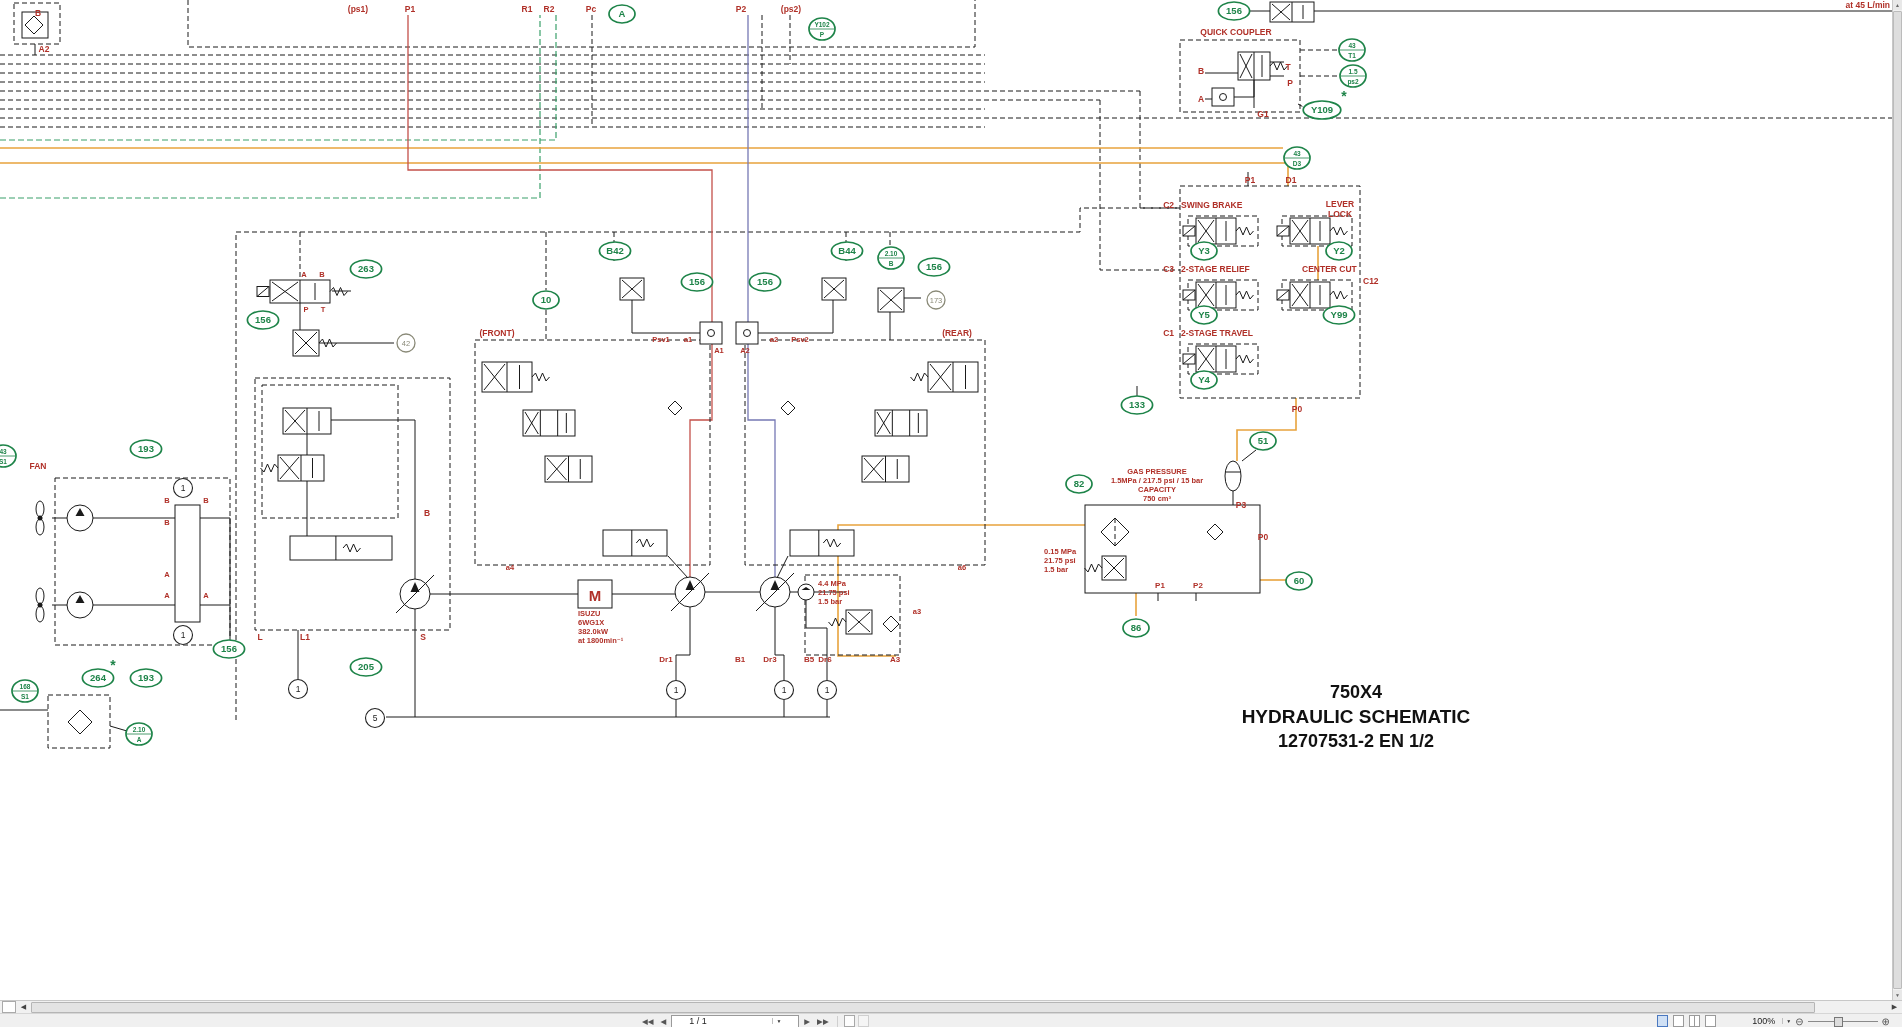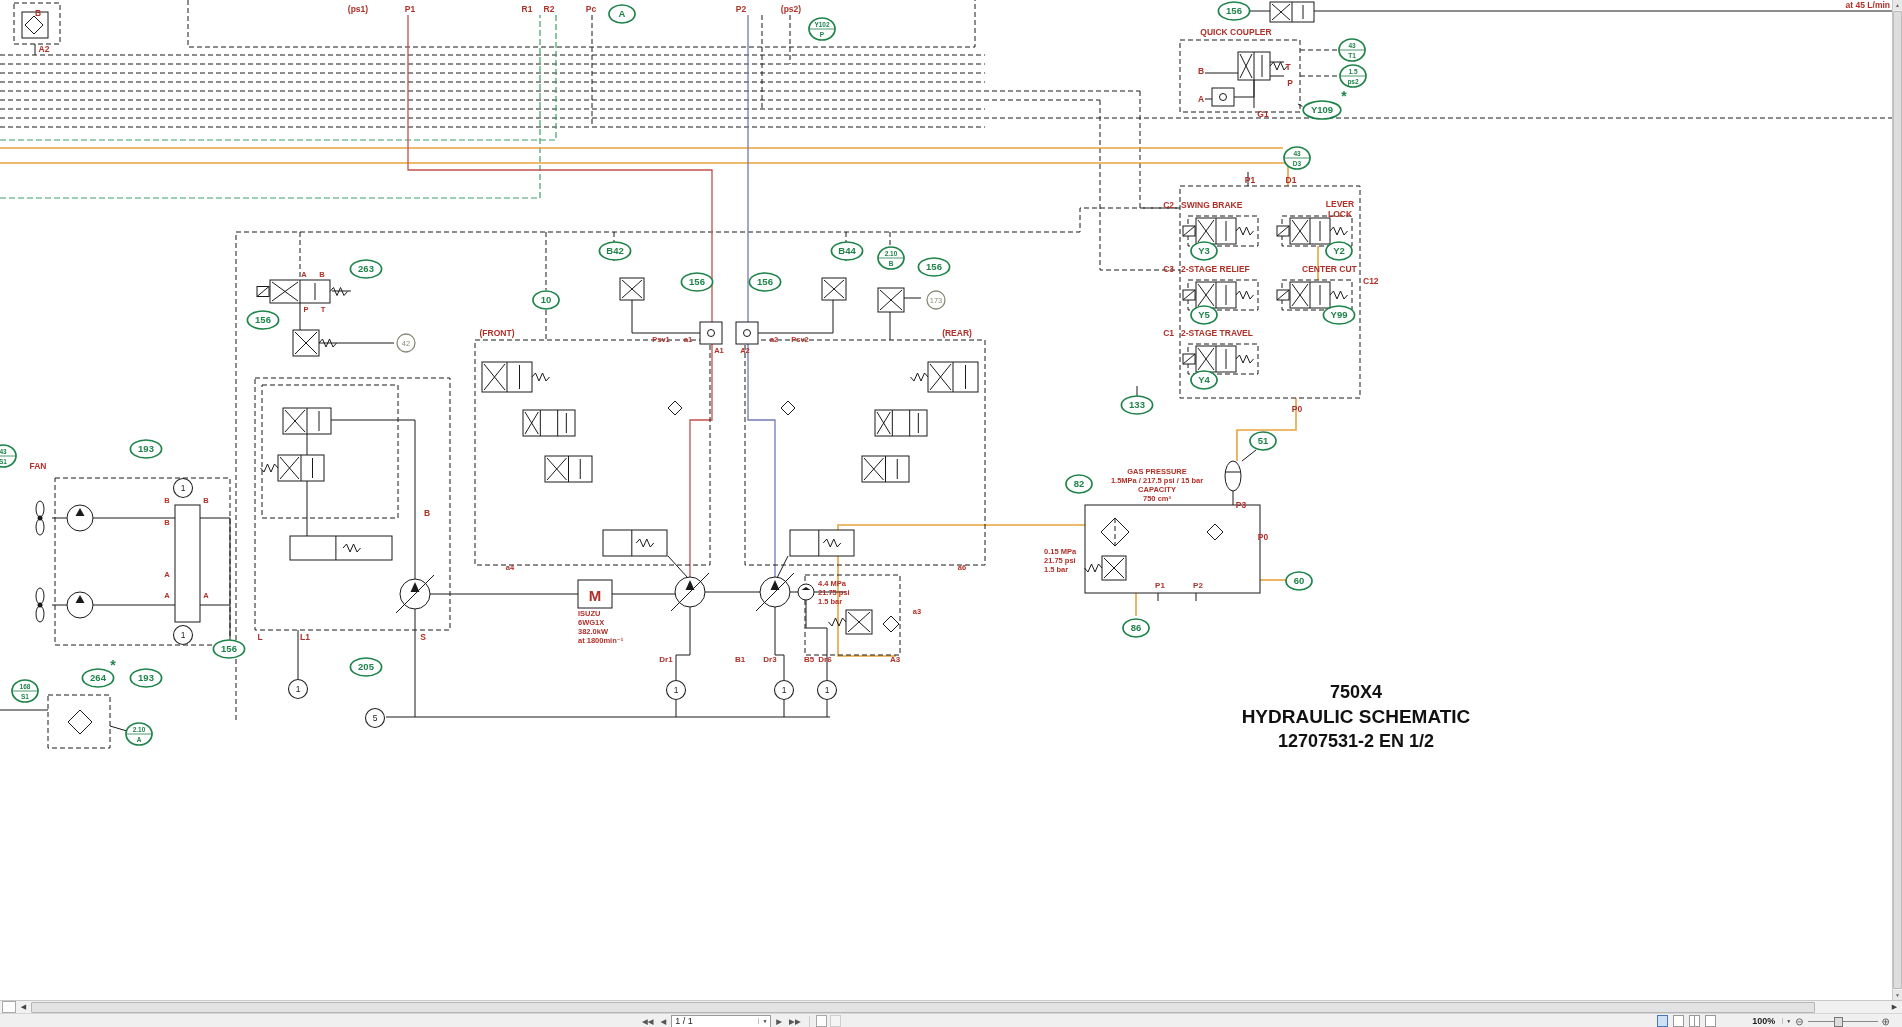--- a/index.html
+++ b/index.html
@@ -18,30 +18,30 @@
   .hs-btn{width:15px;height:12px;border:none;background:none;font-size:7px;color:#444;padding:0;line-height:12px;text-align:center;}
   .hs-track{flex:1;height:11px;display:flex;align-items:center;}
   .hs-thumb{width:96%;height:9px;background:#e3e3e3;border:1px solid #b5b5b5;border-radius:1px;}
   
   .toolbar{position:absolute;left:0;top:1013px;width:1902px;height:14px;background:#f0f0f0;
            border-top:1px solid #d6d6d6;font-size:9px;color:#444;box-sizing:border-box;}
   .nav{position:absolute;left:640px;top:0;height:14px;display:flex;align-items:center;gap:3px;}
   .right-cluster{position:absolute;right:12px;top:0;height:14px;display:flex;align-items:center;gap:5px;}
   .tb-btn{border:none;background:none;font-size:7.5px;color:#555;padding:0 2px;height:13px;line-height:13px;cursor:default;}
   .pagebox{display:flex;align-items:center;justify-content:space-between;width:92px;height:11px;
-           background:#fff;border:1px solid #9a9a9a;font-size:9px;padding:0 3px;color:#222;}
+           background:#fff;border:1px solid #9a9a9a;font-size:9px;padding:0 17px;color:#222;}
   .caret{font-size:5px;color:#333;border-left:1px solid #c0c0c0;padding-left:3px;margin-left:3px;}
   .sep{width:1px;height:11px;background:#cfcfcf;margin:0 3px;}
   .view-ico{width:11px;height:12px;border:1px solid #a8a8a8;background:#fdfdfd;box-sizing:border-box;}
   .view-ico.dim{opacity:.45;}
   .layout-ico{width:11px;height:12px;border:1px solid #9a9a9a;background:#fff;box-sizing:border-box;}
   .layout-ico.active{border-color:#4a78c0;background:#cfe0f5;}
   .layout-ico.cols{background:linear-gradient(to right,#fff 45%,#9a9a9a 45%,#9a9a9a 55%,#fff 55%);}
   .zoomgrp{display:flex;align-items:center;gap:4px;margin-left:22px;}
-  .zoomval{min-width:32px;text-align:right;color:#222;font-weight:bold;}
+  .zoomval{min-width:32px;text-align:right;color:#222;}
   .zbtn{border:none;background:none;font-size:10px;color:#555;padding:0;height:13px;line-height:13px;}
   .slider{width:70px;height:12px;position:relative;}
   .slider .track{position:absolute;left:0;right:0;top:5.5px;height:1px;background:#8a8a8a;}
   .slider .knob{position:absolute;left:26px;top:2px;width:7px;height:8px;background:#ddd;border:1px solid #777;}
 </style>
 </head>
 <body>
 
 <div class="stage">
 

